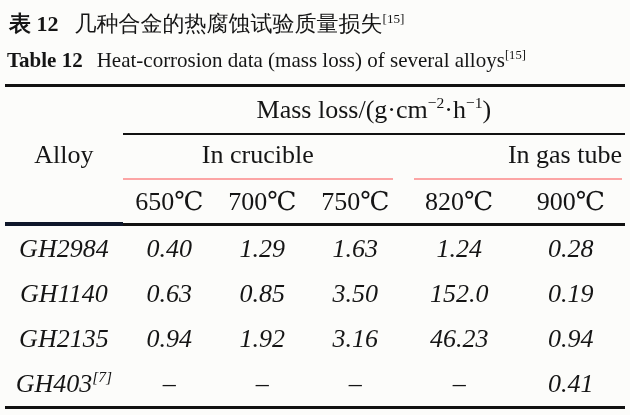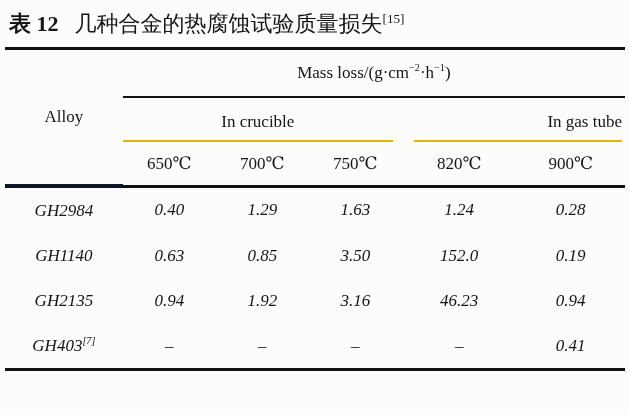--- a/index.html
+++ b/index.html
@@ -45,55 +45,56 @@
     border-collapse: collapse;
     table-layout: fixed;
     border-top: 3px solid #111;
     border-bottom: 3px solid #111;
   }
   table.dt th, table.dt td {
     font-weight: normal;
     text-align: center;
     vertical-align: middle;
     padding: 0;
-    font-size: 17px;
+    font-size: 26px;
     color: #151515;
     margin-top: 11px;
   }
   th.corner {
     border-bottom: 4px solid #0f172a;
     font-size: 22px;
   }
   tr.r-mass th.mass {
     height: 46px;
     border-bottom: 2px solid #111;
   }
   tr.r-group th {
     height: 44px;
     vertical-align: bottom;
   }
   tr.r-group .grp {
-    border-bottom: 2px solid #eab308;
+    border-bottom: 2px solid #fca5a5;
     padding: 5px 0 8px 0;
   }
   th.g-cru .grp { margin-right: 9px; }
   th.g-gas .grp { margin-left: 12px; margin-right: 3px; text-align: right; }
   tr.r-temp th {
     height: 43px;
     border-bottom: 3px solid #111;
   }
   tr.datarow td { height: 45px; font-style: italic; }
 </style>
 </head>
 <body>
 
 <div class="page">
 
   <div class="cap-zh"><span class="num">表 12</span><span>几种合金的热腐蚀试验质量损失</span><sup>[15]</sup></div>
 
+  <div class="cap-en"><span class="num">Table 12</span><span>Heat-corrosion data (mass loss) of several alloys</span><sup>[15]</sup></div>
 
   <table class="dt">
     <colgroup>
       <col style="width:19%">
       <col style="width:15%">
       <col style="width:15%">
       <col style="width:15%">
       <col style="width:18.5%">
       <col style="width:17.5%">
     </colgroup>

